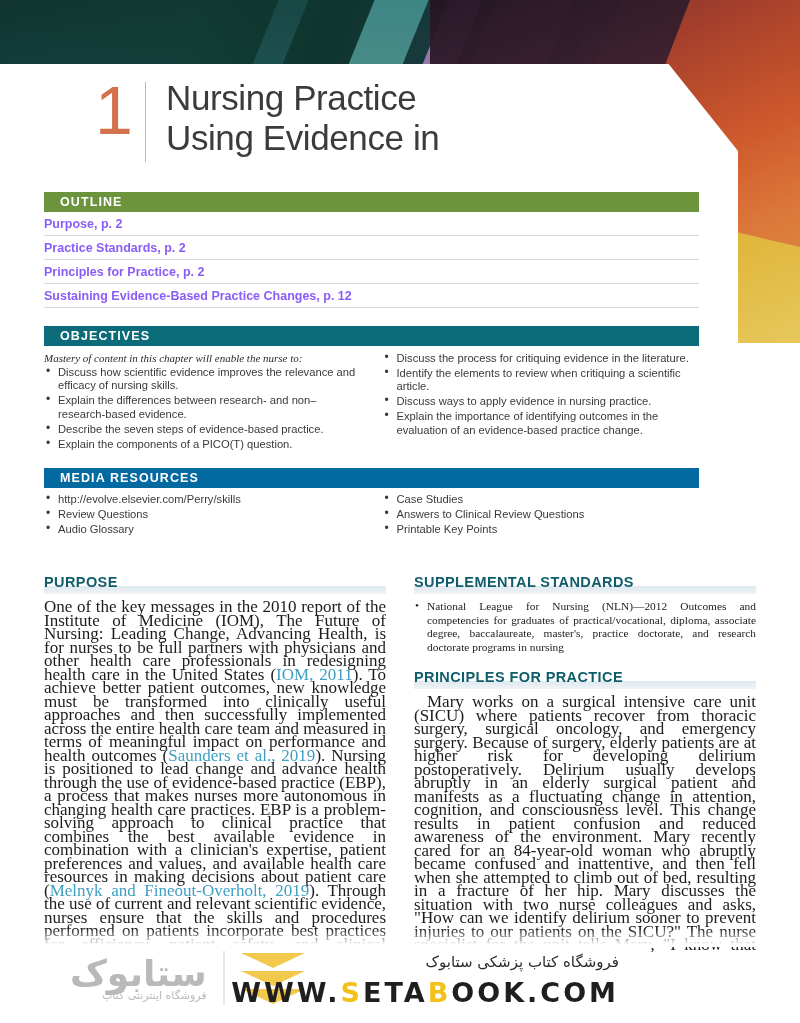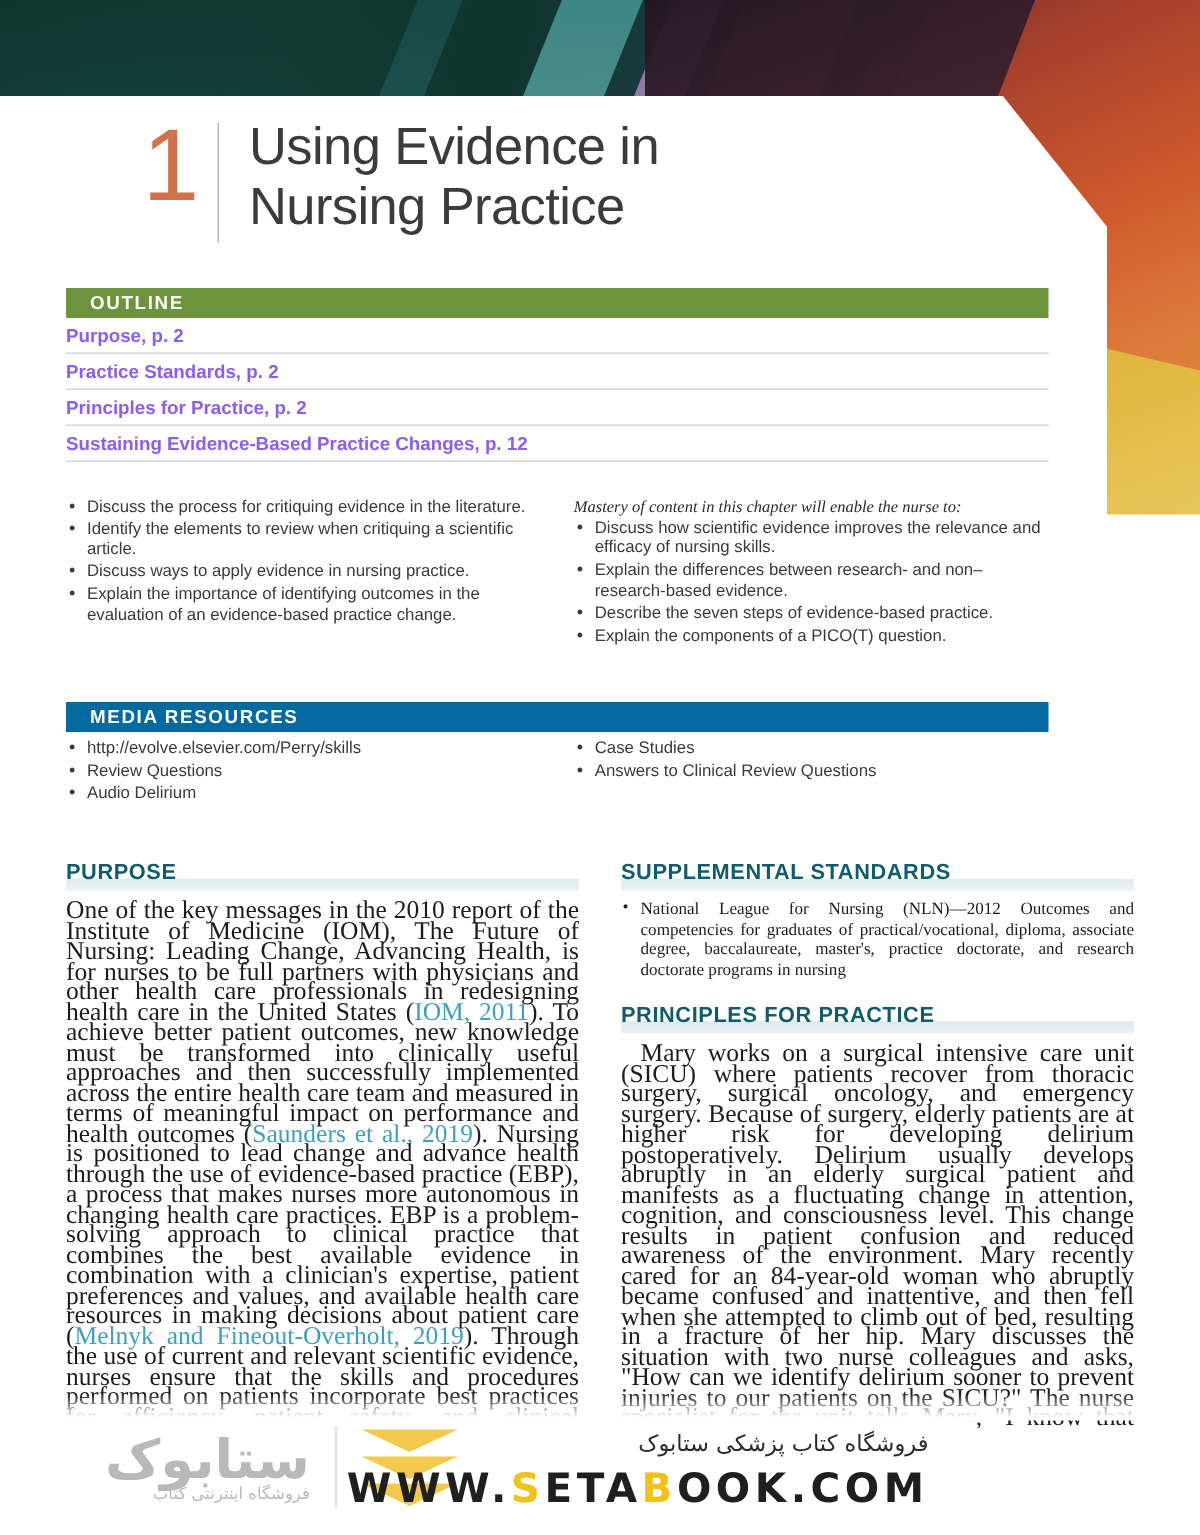--- a/index.html
+++ b/index.html
@@ -205,69 +205,71 @@
   <div class="art-gold"></div>
 </div>
 
 <div id="page-card"></div>
 <div id="white-below"></div>
 
 <div id="chapter-head">
   <div id="chapter-number">1</div>
   <div id="chapter-rule"></div>
   <div id="chapter-title">
+    <div>Nursing Practice</div>
     <div>Using Evidence in</div>
-    <div>Nursing Practice</div>
   </div>
 </div>
 
 <div class="panel" id="outline-panel">
   <div class="bar bar-green">OUTLINE</div>
   <div class="outline-item">Purpose, p. 2</div>
   <div class="outline-item">Practice Standards, p. 2</div>
   <div class="outline-item">Principles for Practice, p. 2</div>
   <div class="outline-item">Sustaining Evidence-Based Practice Changes, p. 12</div>
 </div>
 
 <div class="panel" id="objectives-panel">
+  <div class="bar bar-teal">OBJECTIVES</div>
   <div id="objectives-cols">
-    <div class="obj-col">
-      <ul class="tight">
-        <li>Discuss the process for critiquing evidence in the literature.</li>
-        <li>Identify the elements to review when critiquing a scientific article.</li>
-        <li>Discuss ways to apply evidence in nursing practice.</li>
-        <li>Explain the importance of identifying outcomes in the evaluation of an evidence-based practice change.</li>
-      </ul>
-    </div>
     <div class="obj-col">
       <div class="obj-lead">Mastery of content in this chapter will enable the nurse to:</div>
       <ul class="tight">
         <li>Discuss how scientific evidence improves the relevance and efficacy of nursing skills.</li>
         <li>Explain the differences between research- and non–research-based evidence.</li>
         <li>Describe the seven steps of evidence-based practice.</li>
         <li>Explain the components of a PICO(T) question.</li>
       </ul>
     </div>
+    <div class="obj-col">
+      <ul class="tight">
+        <li>Discuss the process for critiquing evidence in the literature.</li>
+        <li>Identify the elements to review when critiquing a scientific article.</li>
+        <li>Discuss ways to apply evidence in nursing practice.</li>
+        <li>Explain the importance of identifying outcomes in the evaluation of an evidence-based practice change.</li>
+      </ul>
+    </div>
   </div>
 </div>
 
 <div class="panel" id="media-panel">
   <div class="bar bar-orange">MEDIA RESOURCES</div>
   <div id="media-cols">
     <div class="media-col">
       <ul class="tight">
         <li class="media-link">http://evolve.elsevier.com/Perry/skills</li>
         <li>Review Questions</li>
-        <li>Audio Delirium</li>
+        <li>Audio Glossary</li>
       </ul>
     </div>
     <div class="media-col">
       <ul class="tight">
         <li>Case Studies</li>
         <li>Answers to Clinical Review Questions</li>
+        <li>Printable Key Points</li>
       </ul>
     </div>
   </div>
 </div>
 
 <div id="body-cols">
 
   <div class="col">
     <div class="sec-head">PURPOSE</div>
     <p class="body-p"><span>One of the key messages in the 2010 report of the Institute of Medicine (IOM), The Future of Nursing: Leading Change, Advancing Health, is for nurses to be full partners with physicians and other health care professionals in redesigning health care in the United States (</span><span class="cite">IOM, 2011</span><span>). To achieve better patient outcomes, new knowledge must be transformed into clinically useful approaches and then successfully implemented across the entire health care team and measured in terms of meaningful impact on performance and health outcomes (</span><span class="cite">Saunders et al., 2019</span><span>). Nursing is positioned to lead change and advance health through the use of evidence-based practice (EBP), a process that makes nurses more autonomous in changing health care practices. EBP is a problem-solving approach to clinical practice that combines the best available evidence in combination with a clinician's expertise, patient preferences and values, and available health care resources in making decisions about patient care (</span><span class="cite">Melnyk and Fineout-Overholt, 2019</span><span>). Through the use of current and relevant scientific evidence, nurses ensure that the skills and procedures performed on patients incorporate best practices for efficiency, patient safety, and clinical effectiveness.</span></p>

